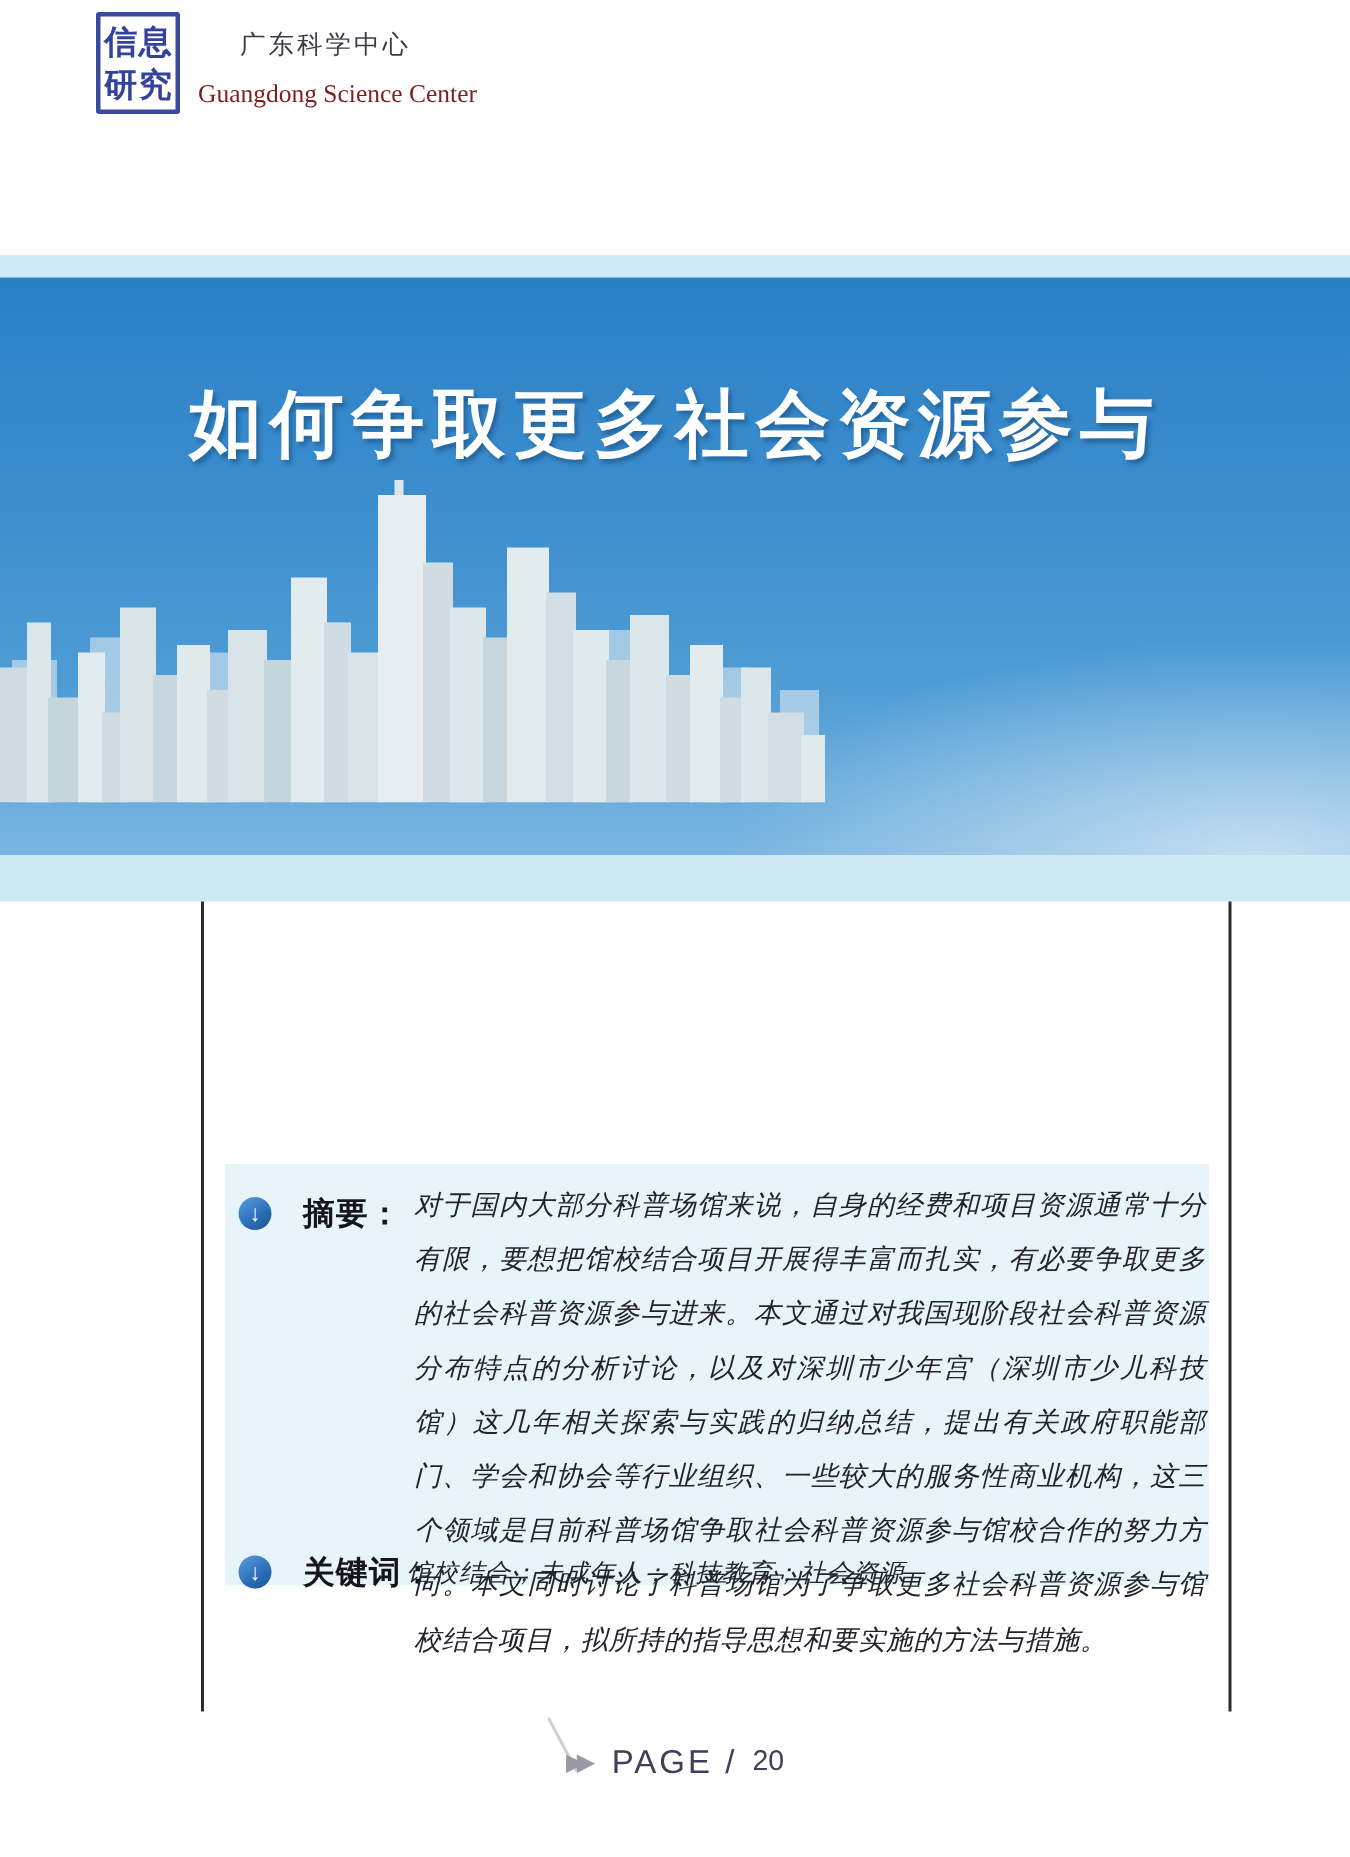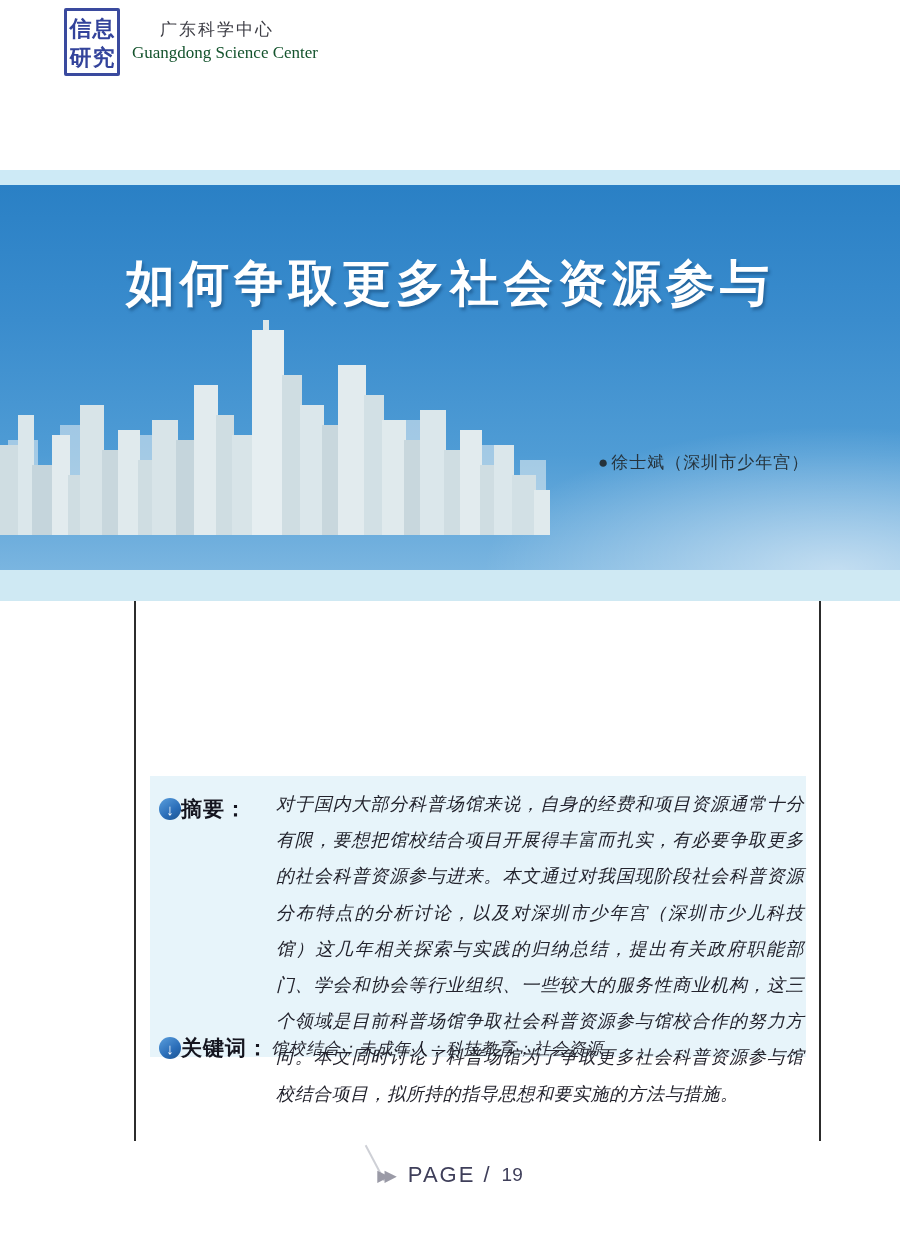--- a/index.html
+++ b/index.html
@@ -7,21 +7,21 @@
         font-family:"Liberation Sans",sans-serif;}
 
   
   .hdr{position:absolute;left:64px;top:8px;display:flex;align-items:flex-start;}
   .seal{width:56px;height:68px;border:3px solid #3a4a9e;border-radius:2px;
         display:grid;grid-template-columns:1fr 1fr;align-items:center;justify-items:center;
         padding:2px;box-sizing:border-box;background:#ffffff;}
   .seal span{font-family:"DejaVu Serif",serif;font-weight:bold;color:#33439b;font-size:22px;line-height:26px;}
   .hdr-txt{margin-left:12px;padding-top:10px;}
   .org-zh{font-size:17px;color:#3c3c44;letter-spacing:2px;margin-left:28px;}
-  .org-en{font-family:"Liberation Serif",serif;font-size:17px;color:#14532d;margin-top:2px;}
+  .org-en{font-family:"Liberation Serif",serif;font-size:17px;color:#7f1d1d;margin-top:12px;}
 
   
   .banner{position:absolute;left:0;top:170px;width:900px;height:396px;}
   .banner-topstrip{position:absolute;left:0;top:0;width:100%;height:15px;background:#cdeaf6;}
   .banner-sky{position:absolute;left:0;top:15px;width:100%;height:385px;
       background:linear-gradient(180deg,#2a80c5 0%,#3a8ccd 35%,#4f9cd5 70%,#7ab5e0 100%);}
   .banner-botstrip{position:absolute;left:0;top:400px;width:100%;height:31px;background:#cfe9f3;}
   .haze{position:absolute;right:0;top:255px;width:420px;height:145px;
       background:radial-gradient(ellipse at 85% 100%,rgba(255,255,255,0.55) 0%,rgba(255,255,255,0) 70%);}
   .skyline{position:absolute;left:0;bottom:31px;}
@@ -35,21 +35,21 @@
   .vline{position:absolute;top:601px;width:2px;height:540px;background:#2c2c2c;}
   .vline.left{left:134px;}
   .vline.right{left:819px;}
   .panel{position:absolute;left:150px;top:776px;width:656px;height:281px;background:#e7f4fa;}
 
   .section-head{position:absolute;display:flex;align-items:center;}
   .dot-icon{width:22px;height:22px;border-radius:50%;
       background:linear-gradient(145deg,#5b9fdd 0%,#2a6db8 60%,#1d548f 100%);
       color:#ffffff;display:flex;align-items:center;justify-content:center;
       font-size:15px;font-weight:bold;flex:0 0 auto;}
-  .sec-label{margin-left:0;font-size:21px;font-weight:bold;color:#15151f;letter-spacing:1px;}
+  .sec-label{margin-left:21px;font-size:21px;font-weight:bold;color:#15151f;letter-spacing:1px;}
 
   .abstract-text{position:absolute;left:276px;top:786px;width:528px;
       font-family:"DejaVu Serif",serif;font-style:italic;
       font-size:18px;line-height:36.2px;color:#23232d;text-align:justify;letter-spacing:0.5px;}
   .kw-text{position:absolute;left:271px;top:1038px;width:540px;
       font-family:Liberation Serif, serif;font-style:italic;
       font-size:16.5px;color:#23232d;letter-spacing:1px;}
 
   
   .footer{position:absolute;left:0;top:1162px;width:900px;display:flex;
@@ -125,23 +125,20 @@
         <rect x="494" y="125" width="20" height="90" fill="#dbe7eb"></rect>
         <rect x="512" y="155" width="24" height="60" fill="#d2e0e5"></rect>
         <rect x="534" y="170" width="16" height="45" fill="#e0eaed"></rect>
       </g>
     </svg>
 
     <div class="title">
       <div>如何争取更多社会资源参与</div>
     </div>
 
-    <div class="author">
-      <span class="dot">●</span><span>徐士斌（深圳市少年宫）</span>
-    </div>
 
     <div class="banner-botstrip"></div>
   </div>
 
   <div class="vline left"></div>
   <div class="vline right"></div>
 
   <div class="panel"></div>
 
   <div class="section-head" style="left:159px;top:795px;">
@@ -153,16 +150,16 @@
   <div class="section-head" style="left:159px;top:1034px;">
     <div class="dot-icon">↓</div>
     <div class="sec-label">关键词：</div>
   </div>
   <div class="kw-text">馆校结合；未成年人；科技教育；社会资源</div>
 
   <div class="pen-mark"></div>
   <div class="footer">
     <span class="ff-arrows">▶▶</span>
     <span class="ff-label">PAGE /</span>
-    <span class="ff-num">19</span>
+    <span class="ff-num">20</span>
   </div>
 
 </div>
 
 </body></html>

